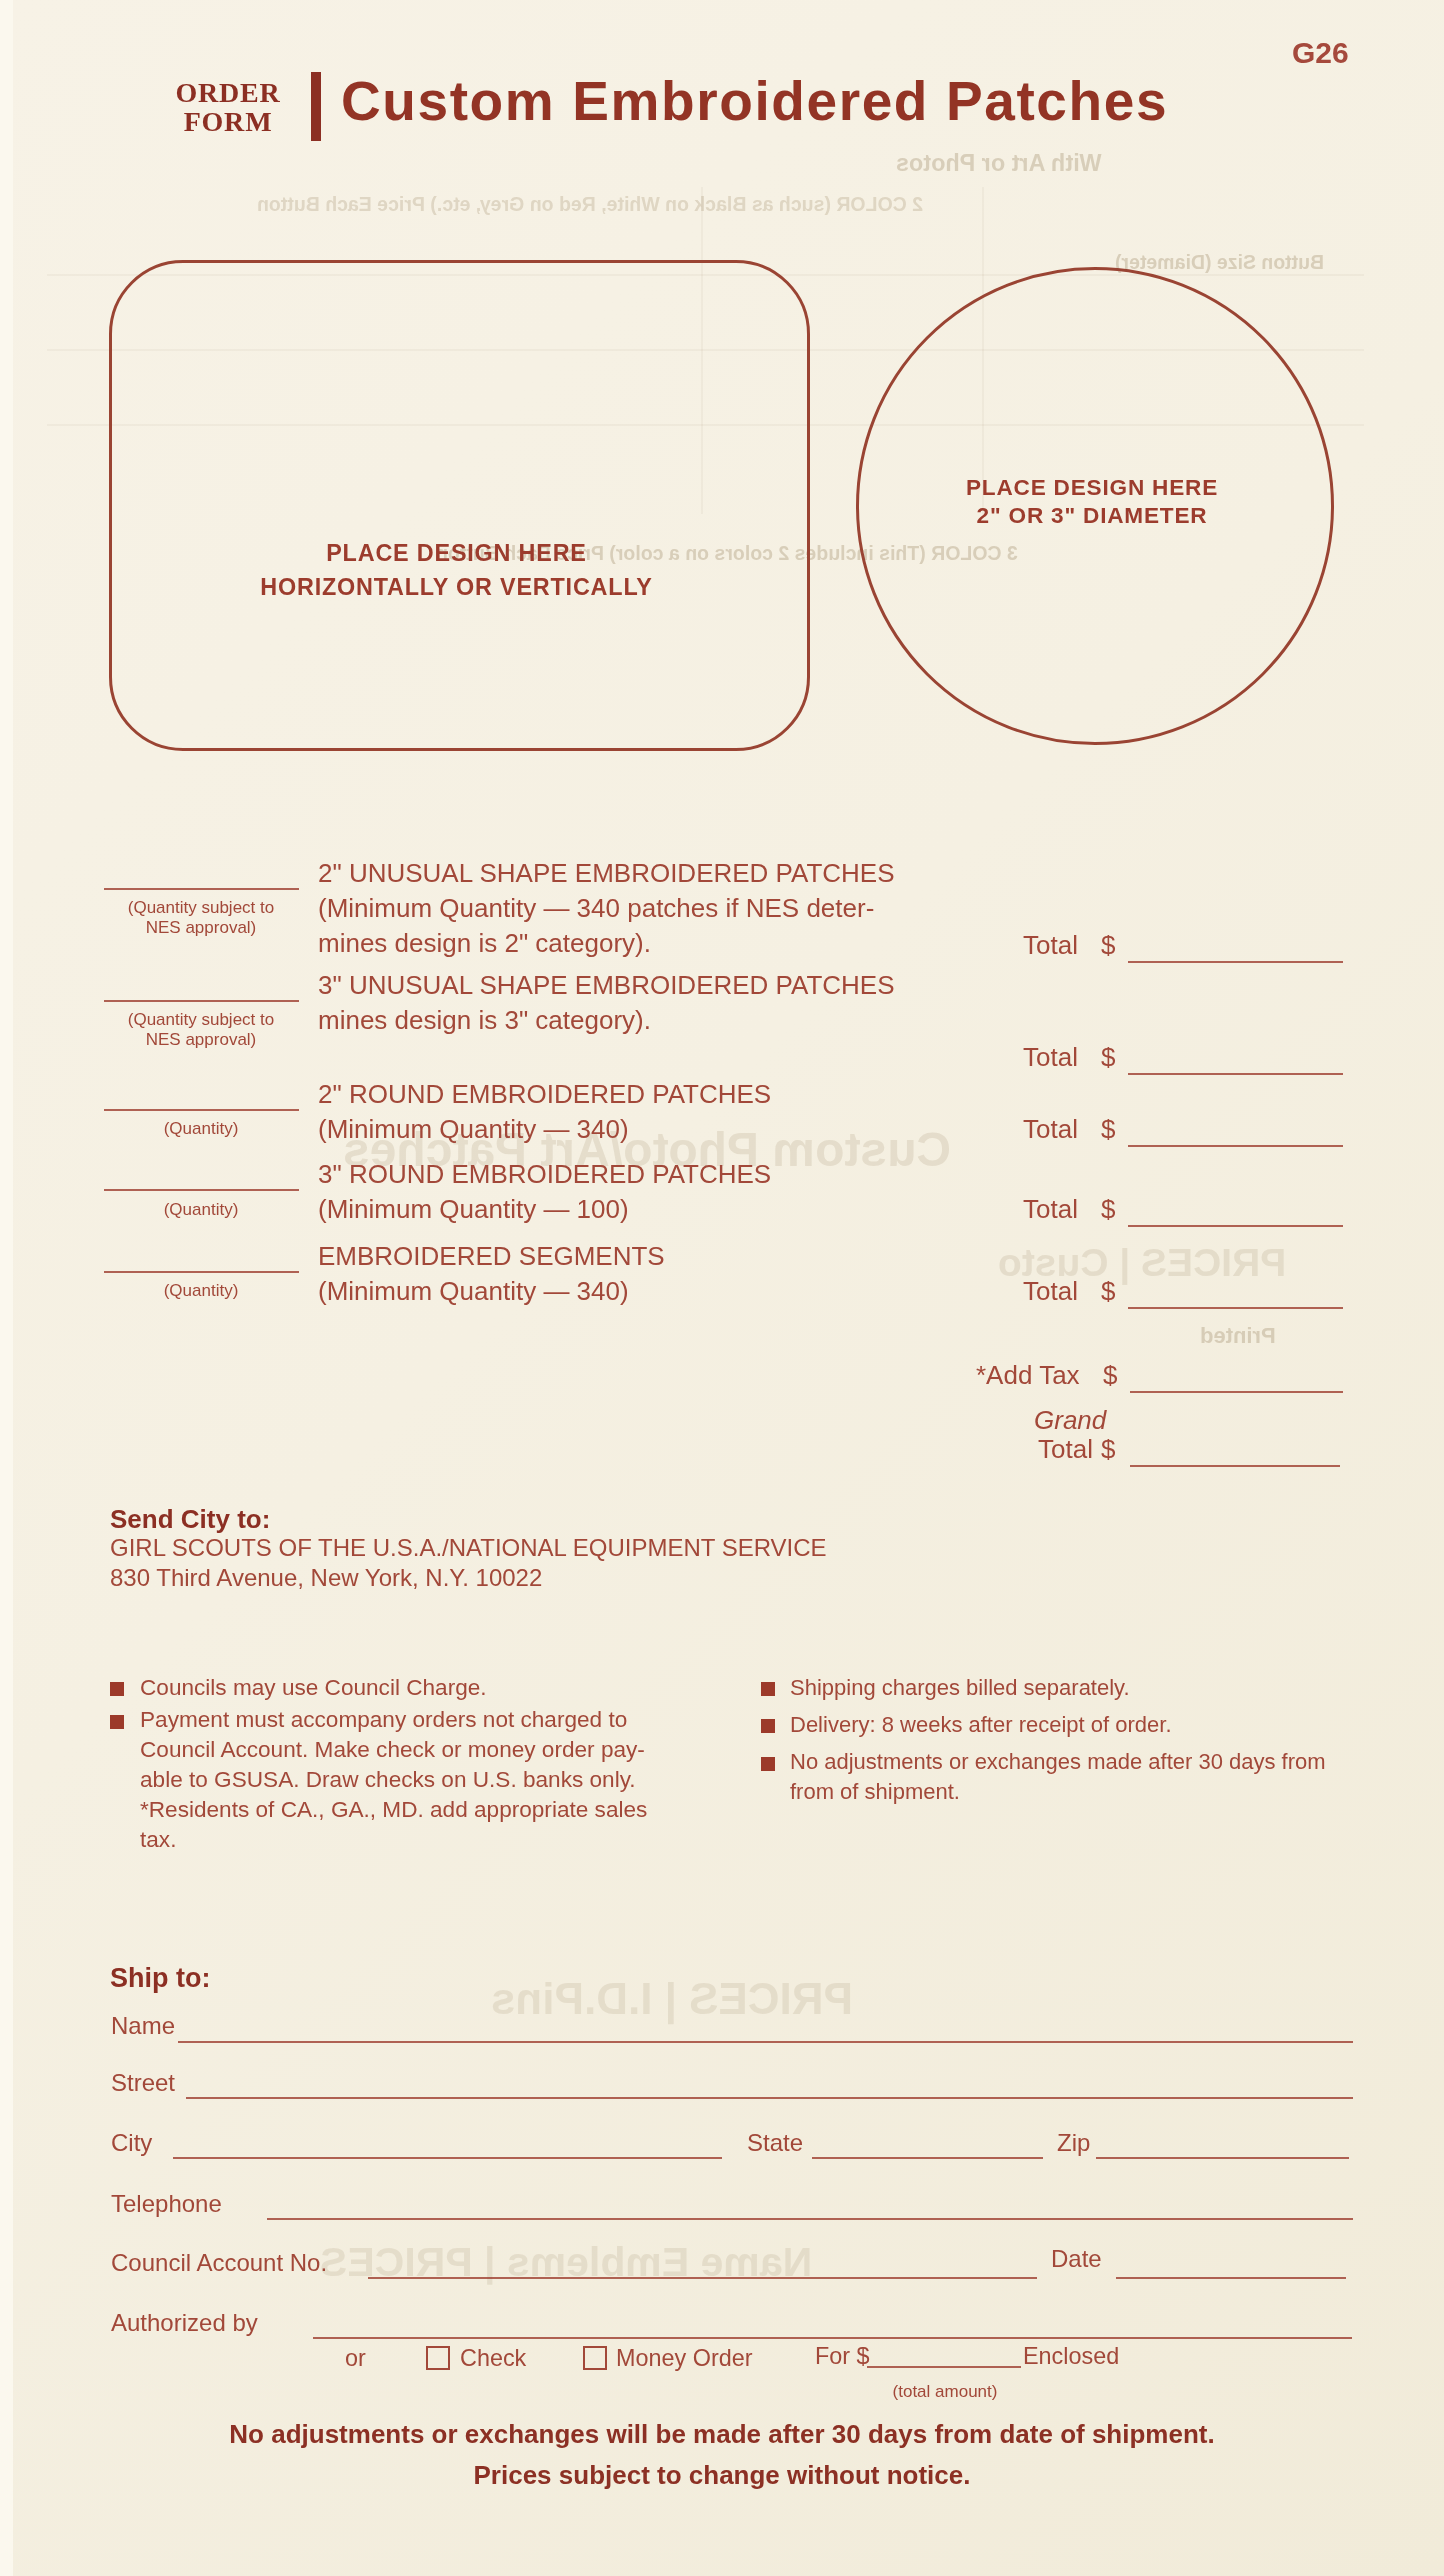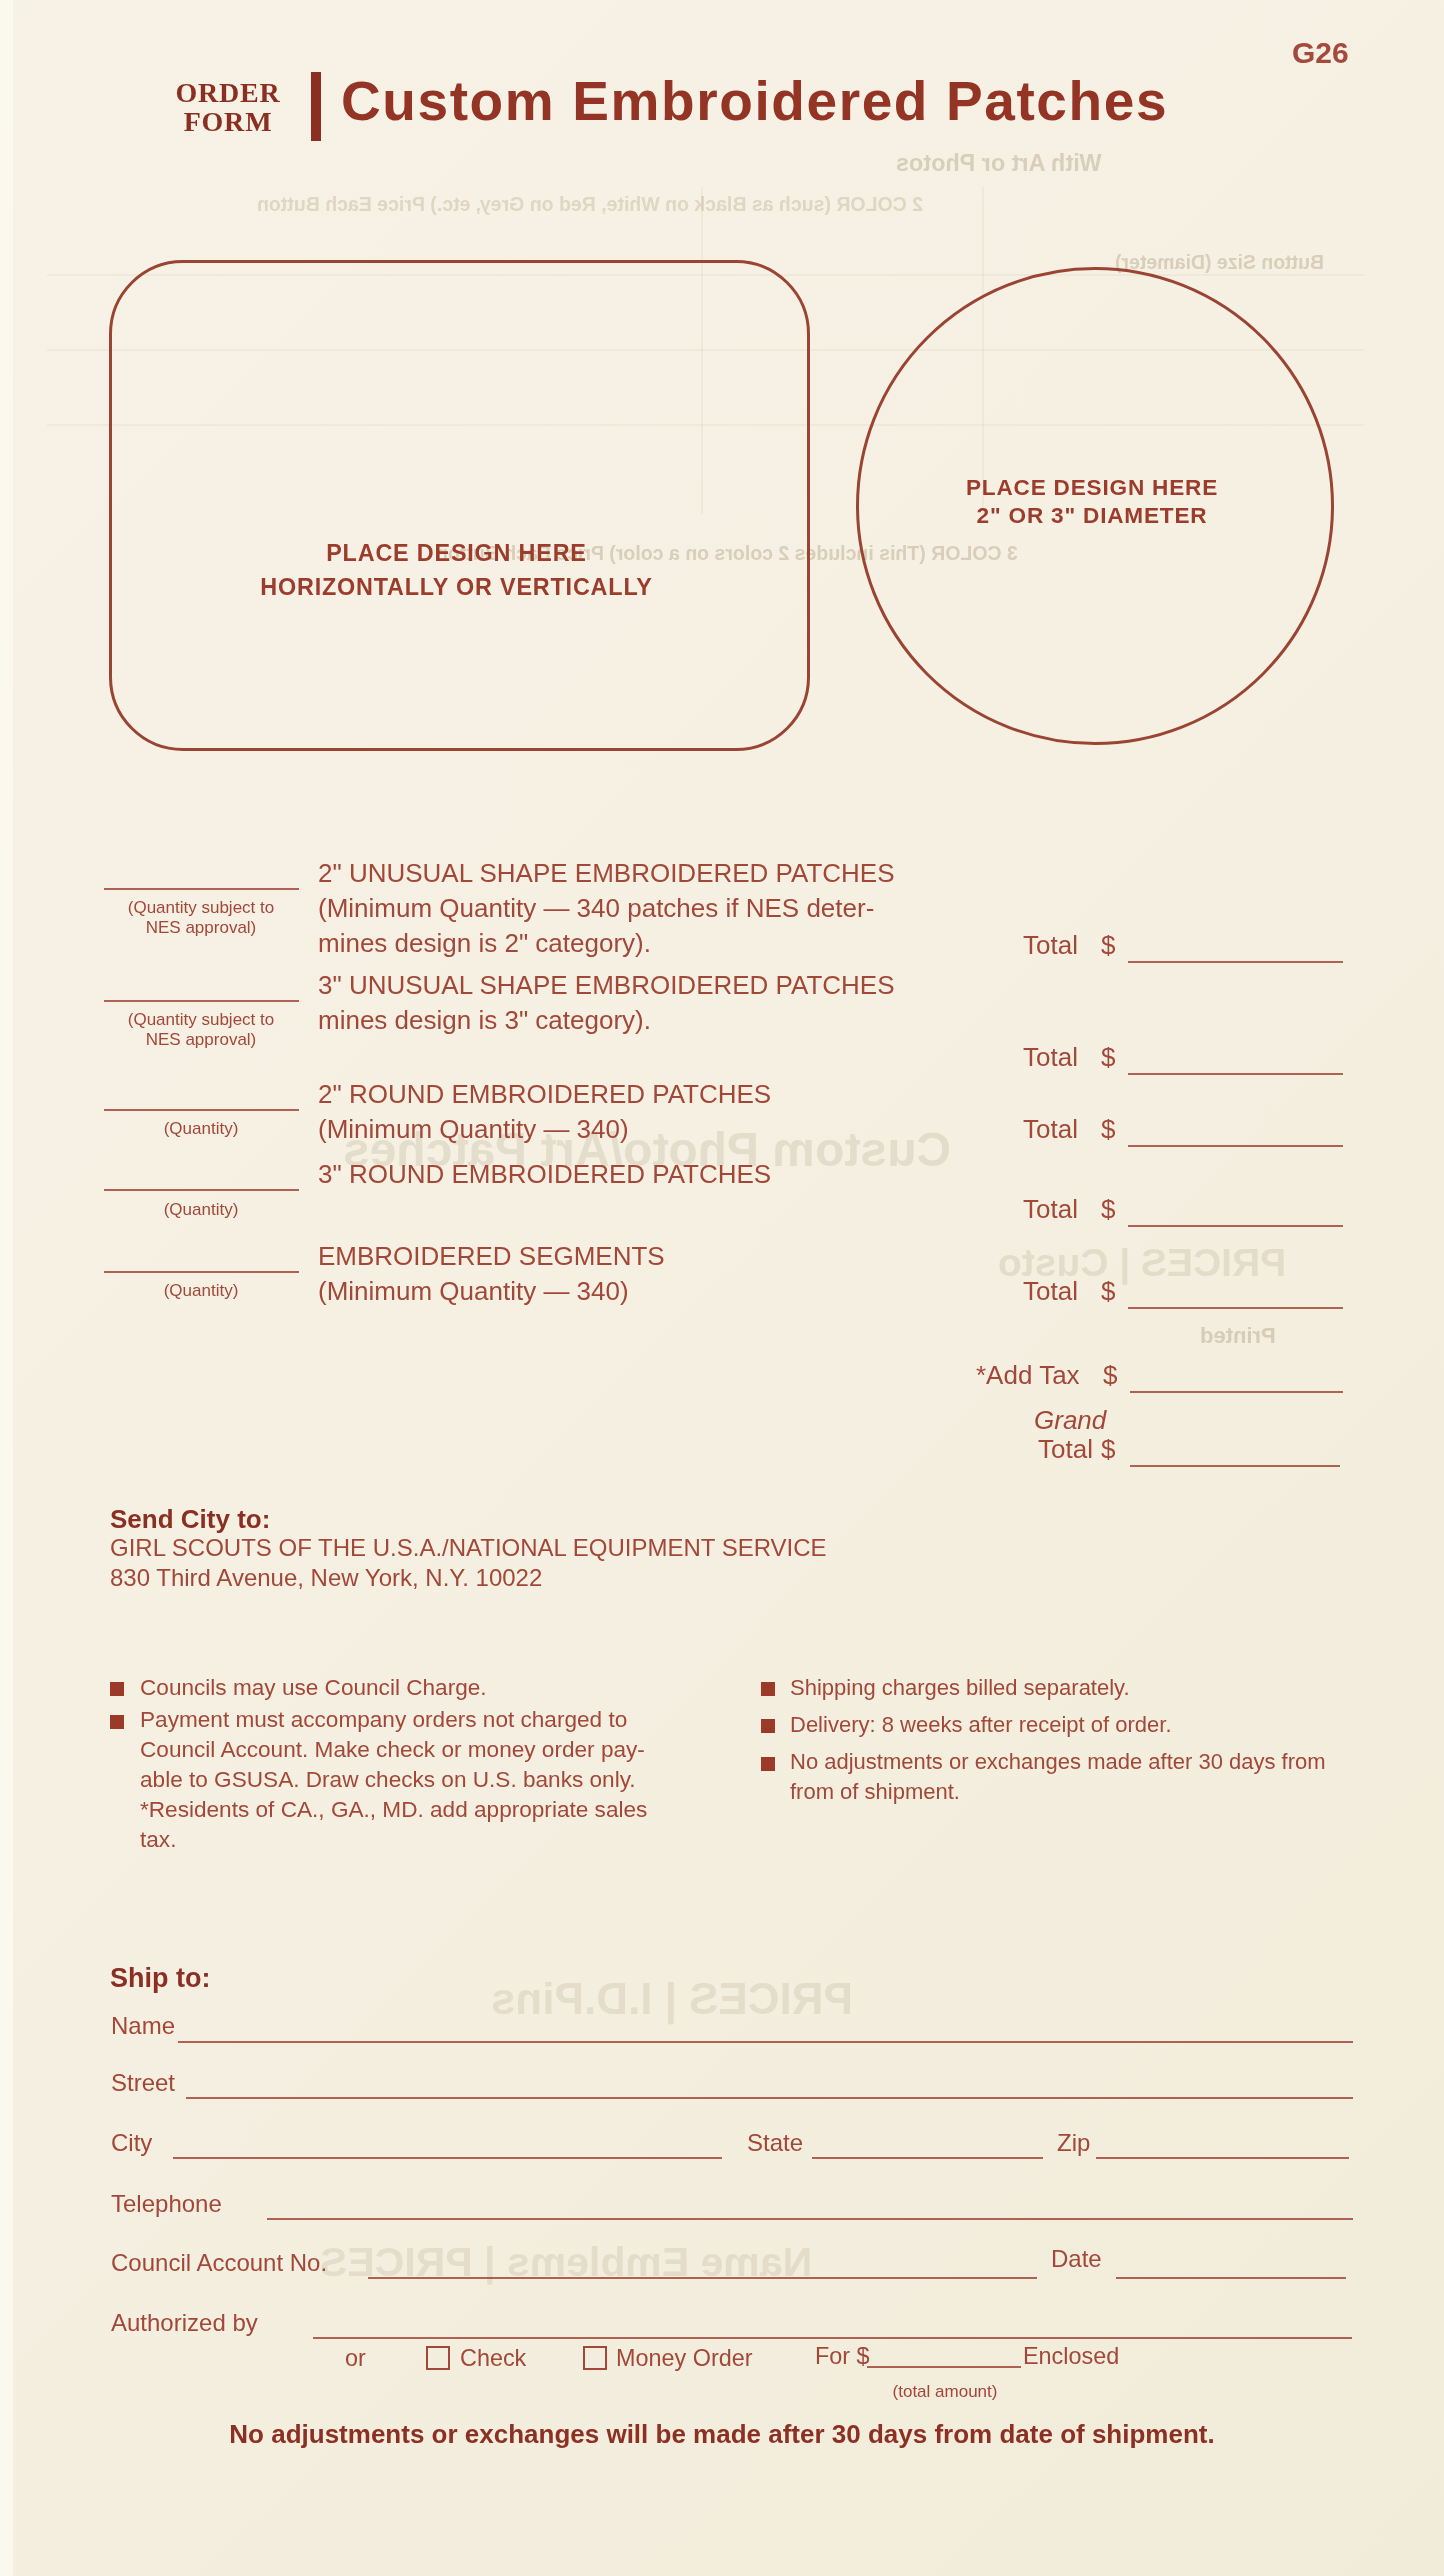--- a/index.html
+++ b/index.html
@@ -108,20 +108,21 @@
   <div class="abs tlabel" style="left:1023px;top:1114px;">Total</div>
   <div class="abs tlabel" style="left:1101px;top:1114px;">$</div>
   <div class="rule" style="left:1128px;top:1145px;width:215px;"></div>
 
   <div class="rule" style="left:104px;top:1189px;width:195px;"></div>
   <div class="abs caption" style="left:92px;top:1200px;width:218px;">
     <div>(Quantity)</div>
   </div>
   <div class="abs desc" style="left:318px;top:1157px;">
     <div>3" ROUND EMBROIDERED PATCHES</div>
+    <div>(Minimum Quantity — 100)</div>
   </div>
   <div class="abs tlabel" style="left:1023px;top:1194px;">Total</div>
   <div class="abs tlabel" style="left:1101px;top:1194px;">$</div>
   <div class="rule" style="left:1128px;top:1225px;width:215px;"></div>
 
   <div class="rule" style="left:104px;top:1271px;width:195px;"></div>
   <div class="abs caption" style="left:92px;top:1281px;width:218px;">
     <div>(Quantity)</div>
   </div>
   <div class="abs desc" style="left:318px;top:1239px;">
@@ -202,15 +203,16 @@
   <div class="checkbox" style="left:426px;top:2346px;"></div>
   <div class="abs pay" style="left:460px;top:2345px;">Check</div>
   <div class="checkbox" style="left:583px;top:2346px;"></div>
   <div class="abs pay" style="left:616px;top:2345px;">Money Order</div>
   <div class="abs pay" style="left:815px;top:2343px;">For $</div>
   <div class="rule" style="left:867px;top:2366px;width:154px;"></div>
   <div class="abs pay" style="left:1023px;top:2343px;">Enclosed</div>
   <div class="abs" style="left:869px;top:2382px;width:152px;text-align:center;font-size:17px;color:#a24839;">(total amount)</div>
 
   <div class="footer" style="top:2419px;">No adjustments or exchanges will be made after 30 days from date of shipment.</div>
+  <div class="footer" style="top:2460px;">Prices subject to change without notice.</div>
 
 </div>
 
 
 </body></html>

